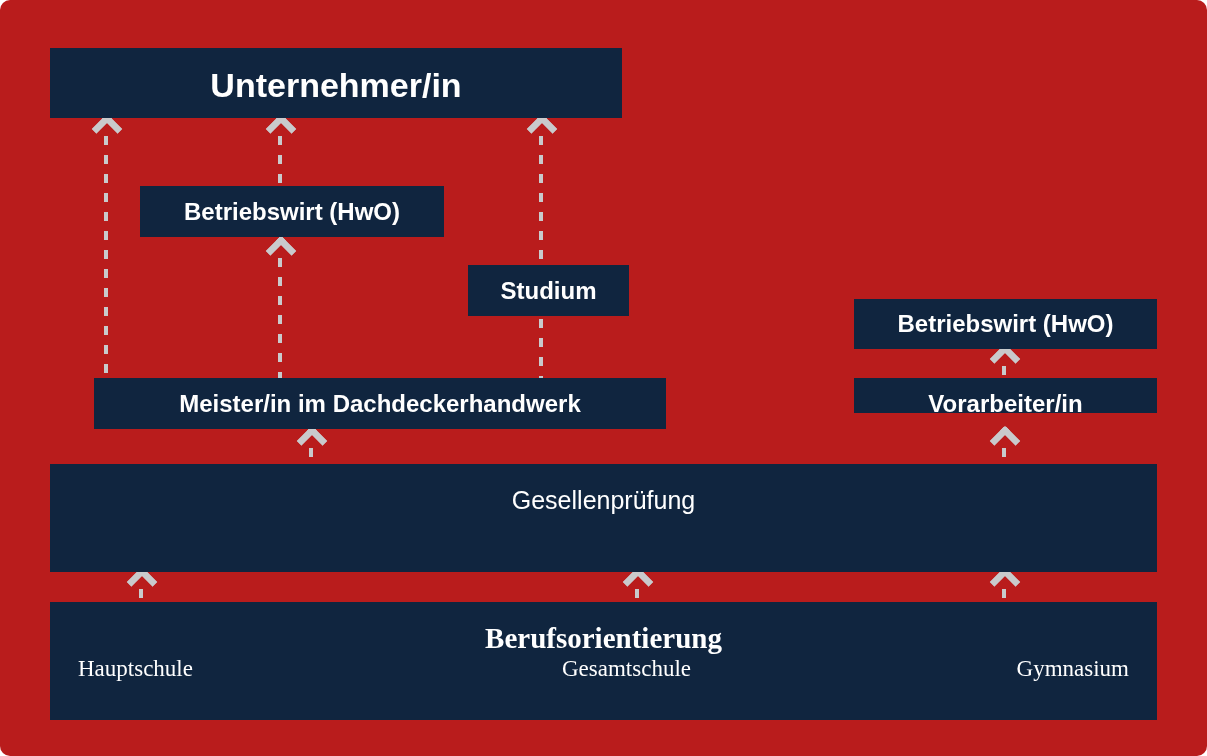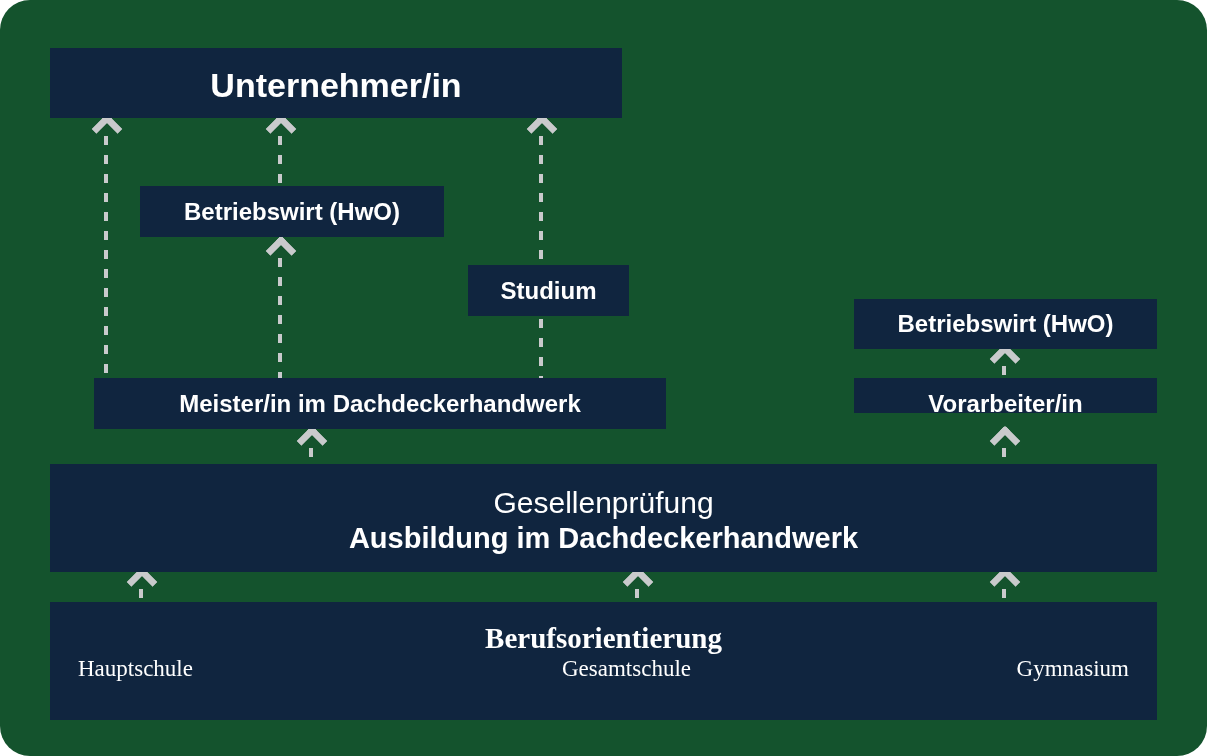--- a/index.html
+++ b/index.html
@@ -4,22 +4,22 @@
 <style>
   html, body {
     margin: 0;
     padding: 0;
     background: #ffffff;
   }
   #canvas {
     position: relative;
     width: 1207px;
     height: 756px;
-    background: #14532d;
-    border-radius: 30px;
+    background: #b91c1c;
+    border-radius: 10px;
     overflow: hidden;
     font-family: "Liberation Sans", sans-serif;
   }
   .box {
     position: absolute;
     background: #10253f;
     color: #ffffff;
     box-sizing: border-box;
     z-index: 3;
   }
@@ -148,22 +148,21 @@
 
   <div class="box" style="left:854px; top:299px; width:303px; height:50px;">
     <span class="box-label" style="top:11px; font-size:24px;">Betriebswirt (HwO)</span>
   </div>
 
   <div class="box" style="left:854px; top:378px; width:303px; height:35px;">
     <span class="box-label" style="top:12px; font-size:24px;">Vorarbeiter/in</span>
   </div>
 
   <div class="box" style="left:50px; top:464px; width:1107px; height:108px;">
-    <span class="box-label" style="top:22px; font-size:30px; font-weight:normal;">Gesellenprüfung</span>
-    <span class="box-label" style="top:58px; font-size:29px;">Ausbildung im Dachdeckerhandwerk</span>
+    <span class="box-label" style="top:22px; font-size:25px; font-weight:normal;">Gesellenprüfung</span>
   </div>
 
   <div class="box" style="left:50px; top:602px; width:1107px; height:118px;font-family:Liberation Serif, serif;">
     <span class="box-label" style="top:20px; font-size:29px;">Berufsorientierung</span>
     <span class="sub-label" style="left:28px; top:54px; font-size:23px;">Hauptschule</span>
     <span class="sub-label" style="left:0; right:0; top:54px; font-size:23px; text-align:center;margin-left:46px;">Gesamtschule</span>
     <span class="sub-label" style="right:28px; top:54px; font-size:23px;">Gymnasium</span>
   </div>
 
 </div>

